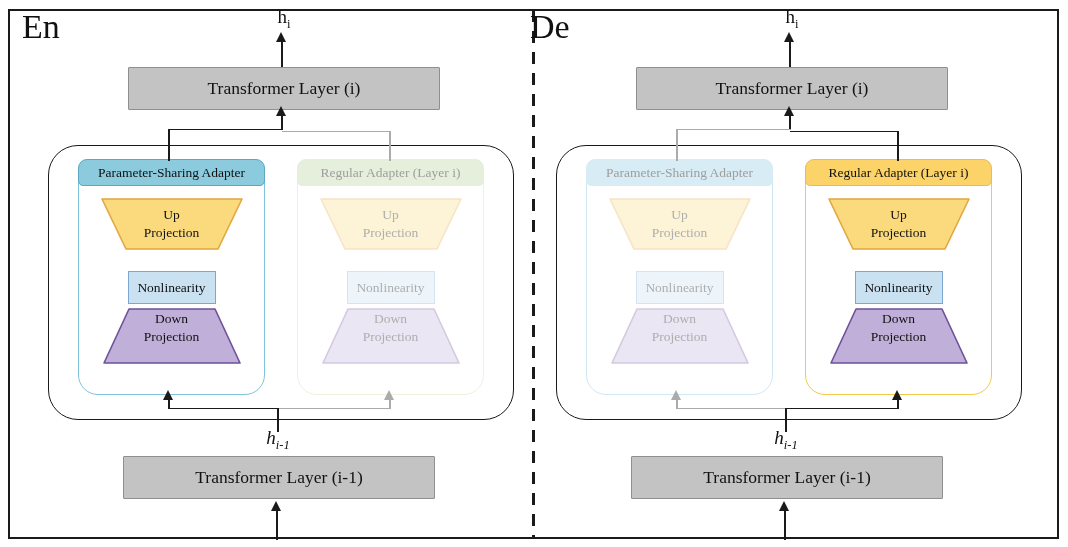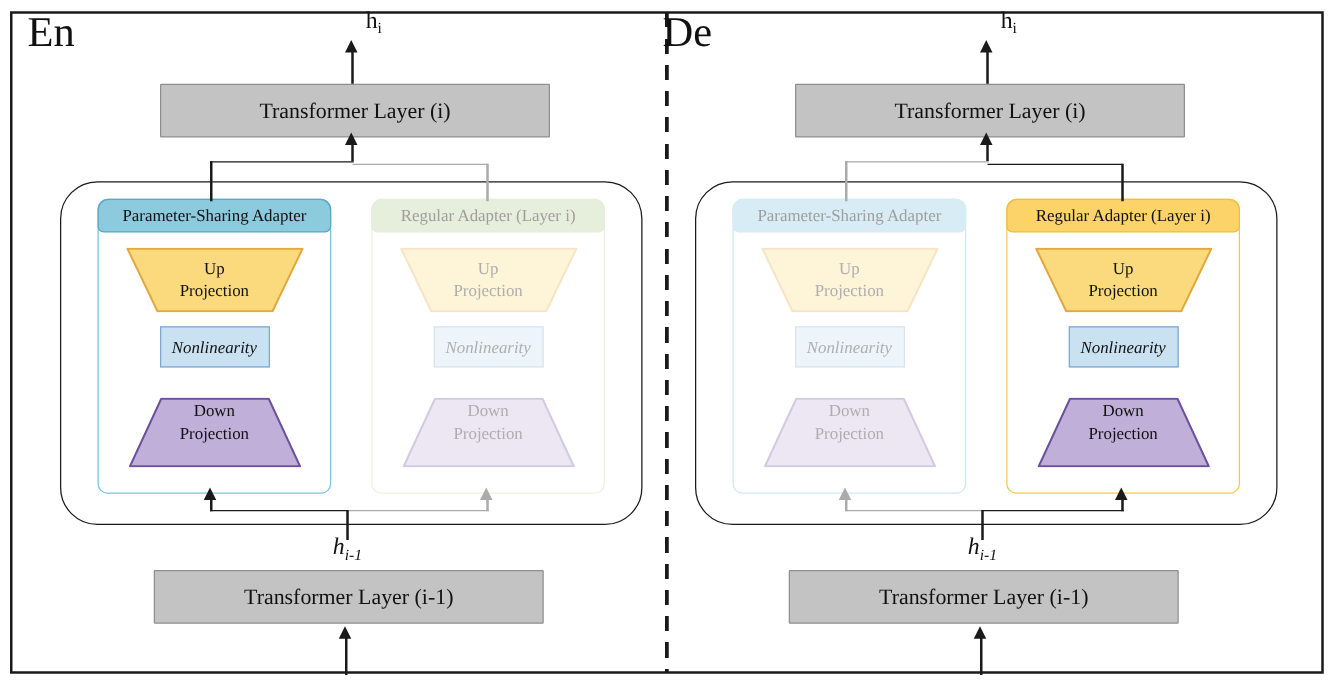--- a/index.html
+++ b/index.html
@@ -9,21 +9,21 @@
   .frame{position:absolute;left:8px;top:9px;width:1047px;height:526px;border:2.5px solid var(--line);}
   .divider{position:absolute;left:532px;top:10px;width:2.6px;height:528px;
            background:repeating-linear-gradient(180deg,var(--line) 0 12px,transparent 12px 21px);}
   
   .panel{position:absolute;top:0;width:524px;height:547px;padding-left:44px;}
   .panel-en{left:10px;} .panel-de{left:518px;}
   .panel-title{position:absolute;left:12px;top:8px;font-size:34px;line-height:1.1;}
   
   .hlab{position:absolute;width:50px;text-align:center;font-size:19px;}
   .hlab sub{font-size:12.5px;}
-  .hlab-top{left:264px;top:6px;}
+  .hlab-top{left:249px;top:6px;}
   .hlab-bottom{left:243px;top:427px;font-style:italic;}
   
   .tbox{position:absolute;width:310px;height:41px;border-radius:1px;
         background:var(--transformer-fill);border:1.5px solid var(--transformer-border);
         display:flex;align-items:center;justify-content:center;font-size:17.5px;z-index:3;}
   .tbox-top{left:118px;top:67px;}
   .tbox-bottom{left:113px;top:456px;}
   
   .ln{position:absolute;background:var(--line);z-index:5;}
   .ln.gray{background:var(--connector-gray);}
@@ -44,40 +44,40 @@
   .bc-h-right{left:268px;top:407.5px;width:112.5px;height:1.6px;}
   .bc-right-head{left:373.7px;top:390px;}
   .bc-right-line{left:379px;top:398px;width:1.6px;height:11px;}
   .bc-center-v{left:267.2px;top:407.5px;width:1.7px;height:24px;}
   .bot-arrow-head{left:260.7px;top:501px;}
   .bot-arrow-line{left:266px;top:510px;width:1.7px;height:30px;}
   
   .big-container{position:absolute;left:38px;top:145px;width:464px;height:273px;
                  border:1.7px solid var(--line);border-radius:30px;z-index:1;background:#fff;}
   
-  .adapter{position:absolute;top:159px;width:185px;height:234px;border-radius:8px;
+  .adapter{position:absolute;top:159px;width:185px;height:234px;border-radius:20px;
            border:1.6px solid;background:#fff;z-index:2;}
   .adapter-left{left:68px;} .adapter-right{left:287px;}
   .adapter-header{position:absolute;left:-1px;top:-1px;right:-1px;height:25px;
                   border-radius:9px 9px 5px 5px;border:1.3px solid;
                   display:flex;align-items:center;justify-content:center;font-size:13.5px;}
   
   .s-blue-active{border-color:var(--blue-body-border);}
   .s-blue-active .adapter-header{background:var(--blue-header);border-color:var(--blue-header-border);color:#111;}
   .s-gold-active{border-color:var(--gold-body-border);}
   .s-gold-active .adapter-header{background:var(--gold-header);border-color:var(--gold-header-border);color:#111;}
   .s-green-faded{border-color:var(--green-faded-border);}
   .s-green-faded .adapter-header{background:var(--green-faded-header);border-color:var(--green-faded-header);color:var(--faded-text);}
   .s-blue-faded{border-color:var(--blue-faded-border);}
   .s-blue-faded .adapter-header{background:var(--blue-faded-header);border-color:var(--blue-faded-header);color:var(--faded-text);}
   
   .shape{position:absolute;left:50%;transform:translateX(-50%);}
   .up-wrap{top:38px;width:150px;height:52px;}
-  .nl-wrap{top:101px;width:88px;height:33px;font-style:italic;}
-  .down-wrap{top:158px;width:150px;height:40px;}
+  .nl-wrap{top:111px;width:88px;height:33px;}
+  .down-wrap{top:148px;width:150px;height:40px;}
   .shape svg{position:absolute;left:0;top:0;}
   .nl-rect{position:absolute;inset:0;background:var(--nonlinearity-fill);
            border:1.5px solid var(--nonlinearity-stroke);box-sizing:border-box;}
   .shape-label{position:absolute;inset:0;display:flex;flex-direction:column;
                align-items:center;justify-content:center;text-align:center;
                font-size:13.5px;line-height:1.3;color:#111;z-index:2;}
   .faded svg polygon{opacity:.3;}
   .faded .nl-rect{opacity:.3;}
   .faded .shape-label{color:#aeaeae;}
 </style>

